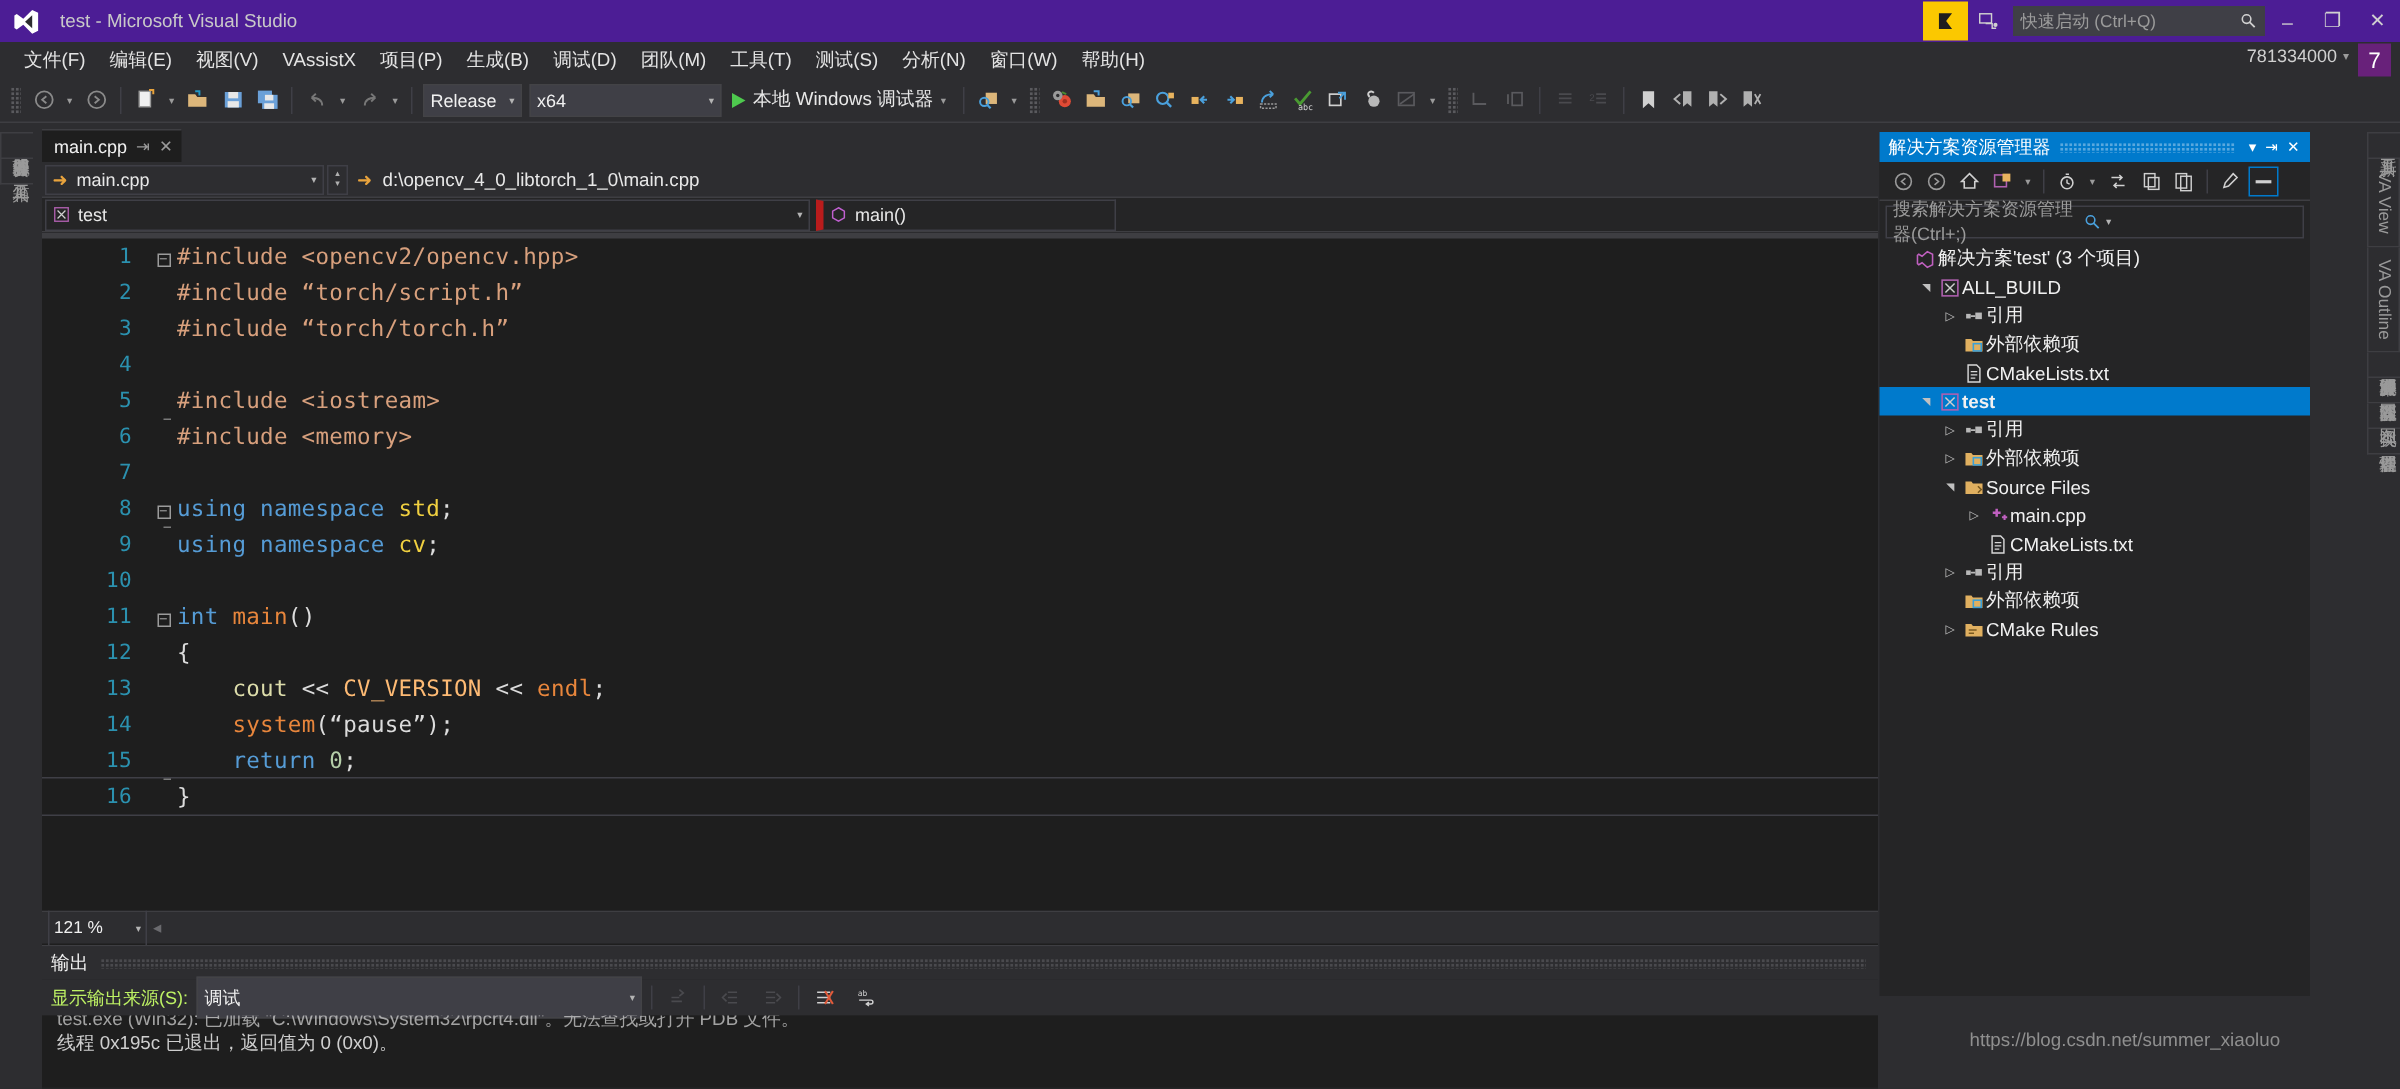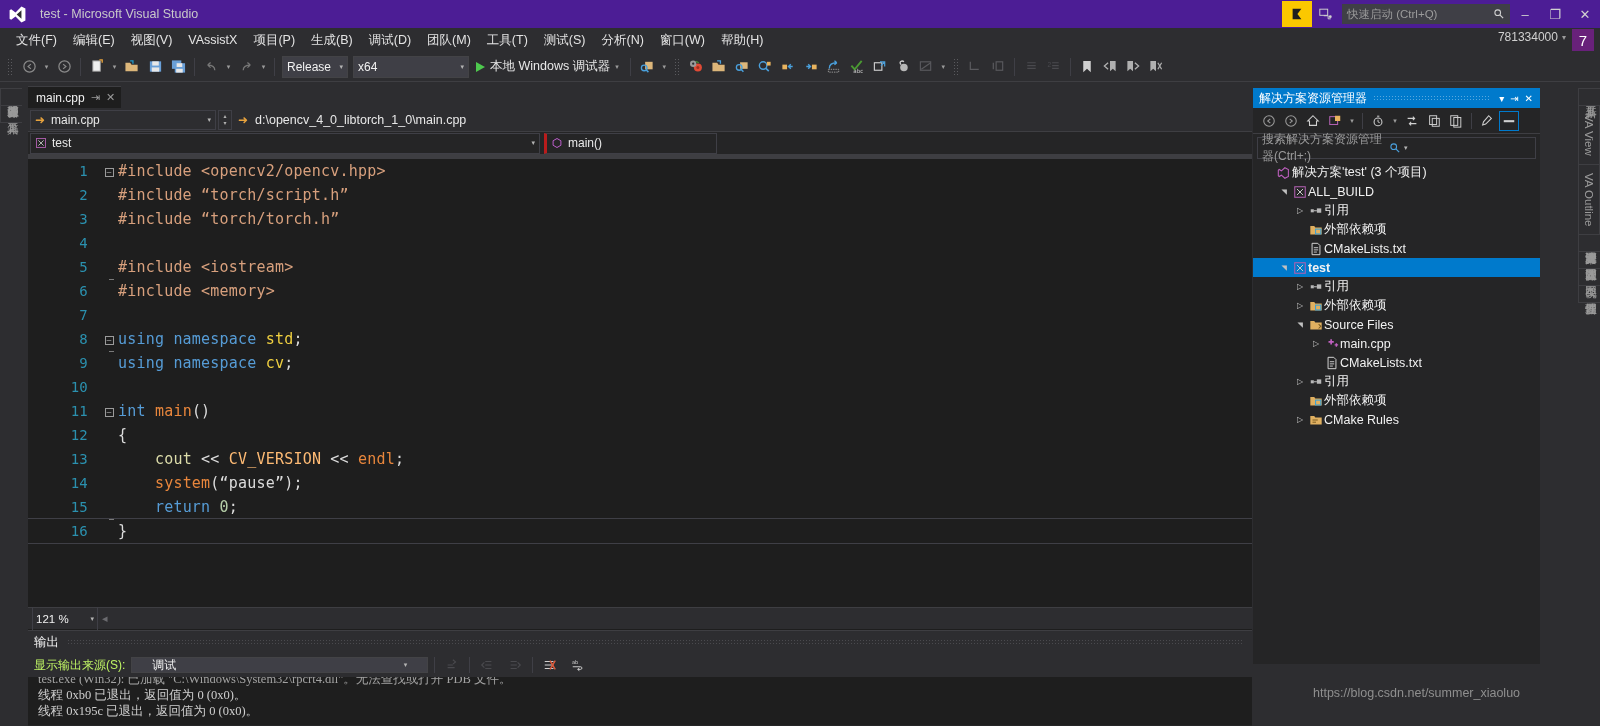--- a/index.html
+++ b/index.html
@@ -103,27 +103,27 @@
   .zoomsel .cc { color:#b4b4b4; font-size:7px; }
 
   
   .output { position:absolute; left:28px; top:630px; width:1224px; height:96px; background:#252526; border-top:1px solid #3e3e42;}
   .out-title { height:22px; display:flex; align-items:center; padding-left:6px; font-size:12.5px; color:#f1f1f1;
       background:#2d2d30; }
   .dots { flex:1; height:1px; margin:0 8px;
       background-image:radial-gradient(#4a4a4e 1px, transparent 1px); background-size:3px 3px; height:7px;}
   .out-toolbar { height:24px; display:flex; align-items:center; padding-left:6px; gap:6px; background:#2d2d30;}
   .out-lbl { font-size:12px; color:#bef264; white-space:nowrap;}
-  .out-combo { width:297px; height:16px; background:#3f3f46; border:1px solid #434346; display:flex; align-items:center;
-      padding:0 20px; font-size:12px; color:#f1f1f1;}
+  .out-combo { width:297px; height:28px; background:#3f3f46; border:1px solid #434346; display:flex; align-items:center;
+      padding:0 4px; font-size:12px; color:#f1f1f1;}
   .out-combo .cc { margin-left:auto; color:#b4b4b4; font-size:7px;}
   .osep { width:1px; height:16px; background:#3f3f46; }
   .obtn { width:22px; height:20px; display:flex; align-items:center; justify-content:center; }
   .out-body { background:#1e1e1e; height:48px; overflow:hidden; padding-left:10px; }
-  .out-line { font-family:Liberation Serif, serif; font-size:12.5px; color:#cfcfcf;
+  .out-line { font-family:Liberation Sans, sans-serif; font-size:12.5px; color:#cfcfcf;
       white-space:pre; line-height:16px; }
 
   
   .se { position:absolute; left:1253px; top:88px; width:287px; height:576px; background:#252526; }
   .se-head { height:20px; background:#007acc; display:flex; align-items:center; padding:0 4px 0 6px; }
   .se-head .t { font-size:12px; color:#fff; white-space:nowrap;}
   .se-head .dots2 { flex:1; height:7px; margin:0 6px;
       background-image:radial-gradient(rgba(255,255,255,.35) 1px, transparent 1px); background-size:3px 3px;}
   .se-head .ib { color:#fff; font-size:10px; padding:0 3px; }
   .se-tb { height:26px; display:flex; align-items:center; padding-left:6px; gap:2px; background:#252526;
@@ -261,21 +261,21 @@
           <path d="M4.5 12 C4.5 8 8 6.5 12 6.5 M12 6.5 L9 3.8 M12 6.5 L9 9.2" fill="none" stroke="#777" stroke-width="1.4"></path>
         </svg>
     </div>
     <div class="tb-caret">▾</div>
     <div class="tb-sep"></div>
 
     <div class="combo" style="width:66px;margin-left:2px;">
       <span class="cv">Release</span>
       <span class="cc">▾</span>
     </div>
-    <div class="combo" style="width:116px;margin-left:4px;gap:28px;">
+    <div class="combo" style="width:128px;margin-left:4px;gap:28px;">
       <span class="cv">x64</span>
       <span class="cc">▾</span>
     </div>
 
     <div class="run-btn">
       <span class="tri"></span>
       <span>本地 Windows 调试器</span>
       <span style="color:#9b9b9b;font-size:7px;">▾</span>
     </div>
     <div class="tb-sep"></div>
@@ -454,21 +454,21 @@
 
     <div class="membar">
       <div class="membox" style="width:510px;margin-left:2px;">
         <svg width="12" height="12" viewBox="0 0 16 16">
           <rect x="2" y="2" width="12" height="12" fill="none" stroke="#b060b0" stroke-width="1.2"></rect>
           <path d="M4.5 4.5 L11.5 11.5 M11.5 4.5 L4.5 11.5" stroke="#d0d0d0" stroke-width="1.1"></path>
         </svg>
         <span>test</span>
         <span class="cc">▾</span>
       </div>
-      <div class="membox" style="width:173px;margin-left:4px;border-left:3px solid #b91c1c;text-align:center;">
+      <div class="membox" style="width:200px;margin-left:4px;border-left:5px solid #b91c1c;text-align:center;">
         <svg width="12" height="12" viewBox="0 0 16 16">
           <path d="M8 2 L13.2 5 L13.2 11 L8 14 L2.8 11 L2.8 5 Z" fill="none" stroke="#c060d0" stroke-width="1.3"></path>
         </svg>
         <span>main()</span>
       </div>
     </div>
 
     <div class="code">
       <div class="code-scroll-top"></div>
       <div id="code-lines">
@@ -626,21 +626,20 @@
       </div>
       <div class="obtn">
         <svg width="14" height="14" viewBox="0 0 16 16">
             <text x="1" y="7" font-size="6" fill="#d0d0d0" font-family="monospace">ab</text>
             <path d="M2 10 H11 C13 10 13 13 11 13 L8 13 M9.5 11.5 L7.5 13 L9.5 14.5" fill="none" stroke="#d0d0d0" stroke-width="1.1"></path>
           </svg>
       </div>
     </div>
     <div class="out-body">
       <div class="out-line" style="opacity:.75;margin-top:-6px;">test.exe (Win32): 已加载 "C:\Windows\System32\rpcrt4.dll"。无法查找或打开 PDB 文件。</div>
-      <div class="out-line">线程 0xb0 已退出，返回值为 0 (0x0)。</div>
       <div class="out-line">线程 0x195c 已退出，返回值为 0 (0x0)。</div>
     </div>
   </div>
 
   <div class="se">
     <div class="se-head">
       <span class="t">解决方案资源管理器</span>
       <span class="dots2"></span>
       <span class="ib">▾</span>
       <span class="ib">⇥</span>

